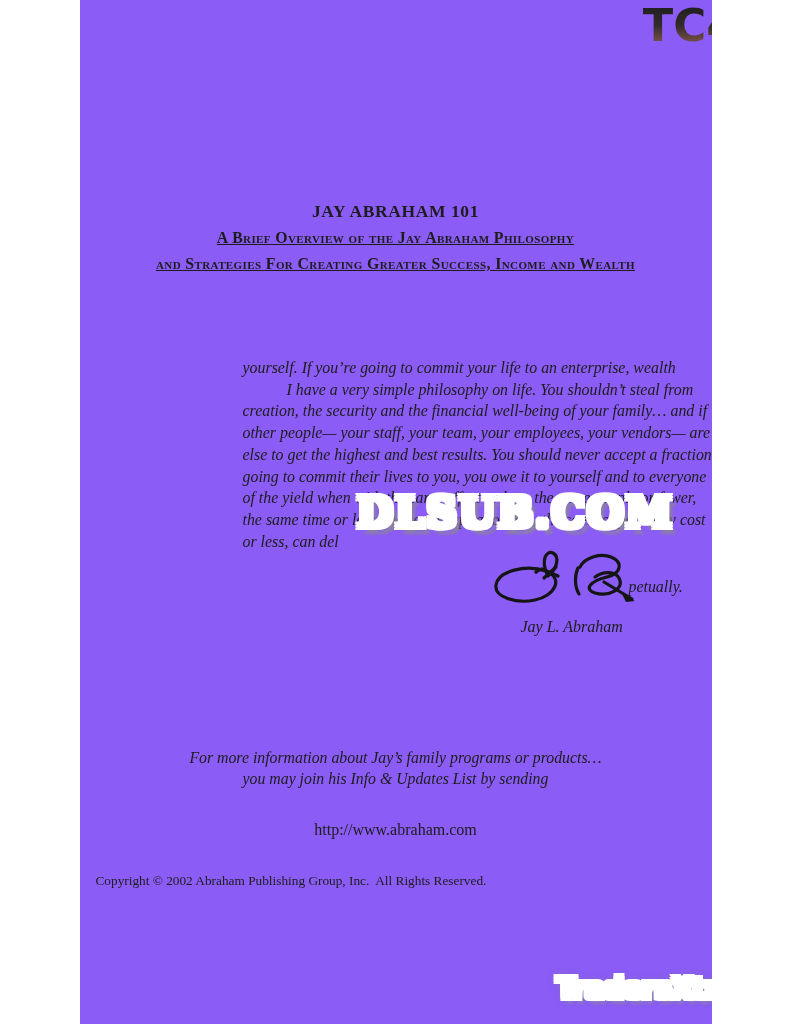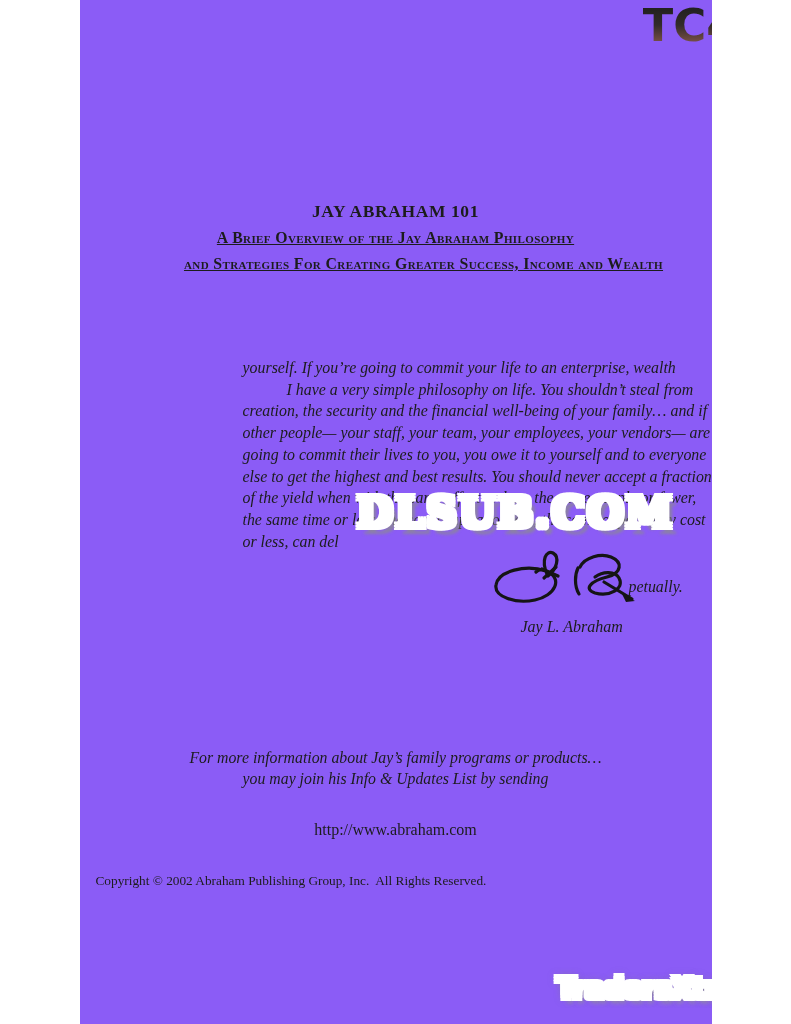--- a/index.html
+++ b/index.html
@@ -25,21 +25,21 @@
   
   .doc-title{
     position:absolute;top:201px;left:0;width:100%;text-align:center;
     font-weight:bold;font-size:17.5px;letter-spacing:0.6px;
   }
   .doc-subtitle{
     position:absolute;left:0;width:100%;text-align:center;
     font-weight:bold;font-variant:small-caps;font-size:15.8px;letter-spacing:0.4px;text-decoration:underline;
   }
   .sub1{top:229px;}
-  .sub2{top:255px;padding-left:28px;}
+  .sub2{top:255px;}
 
   
   .quote{
     position:absolute;left:163px;top:357px;width:470px;
     font-style:italic;font-size:15.9px;line-height:21.7px;
   }
   .quote .qline{white-space:nowrap;}
   .quote .qfirst{text-indent:44px;}
   .quote .qlast{position:relative;}
   .quote .frag-right{position:absolute;left:386px;top:9px;margin-top:36px;}
@@ -118,22 +118,22 @@
 
   <div class="doc-title">JAY ABRAHAM 101</div>
   <div class="doc-subtitle sub1">A Brief Overview of the Jay Abraham Philosophy</div>
   <div class="doc-subtitle sub2">and Strategies For Creating Greater Success, Income and Wealth</div>
 
   <div class="quote">
     <div class="qline">yourself. If you’re going to commit your life to an enterprise, wealth</div>
     <div class="qline qfirst">I have a very simple philosophy on life. You shouldn’t steal from</div>
     <div class="qline">creation, the security and the financial well-being of your family… and if</div>
     <div class="qline">other people— your staff, your team, your employees, your vendors— are</div>
+    <div class="qline">else to get the highest and best results. You should never accept a fraction</div>
     <div class="qline">going to commit their lives to you, you owe it to yourself and to everyone</div>
-    <div class="qline">else to get the highest and best results. You should never accept a fraction</div>
     <div class="qline">of the yield when with the same effort or less, the same people or fewer,</div>
     <div class="qline">the same time or less, the same capital or less, the same opportunity cost</div>
     <div class="qline qlast">
       <span>or less, can del</span>
       <span class="frag-right">petually.</span>
     </div>
   </div>
 
   <div class="dlsub">DLSUB.COM</div>
 

